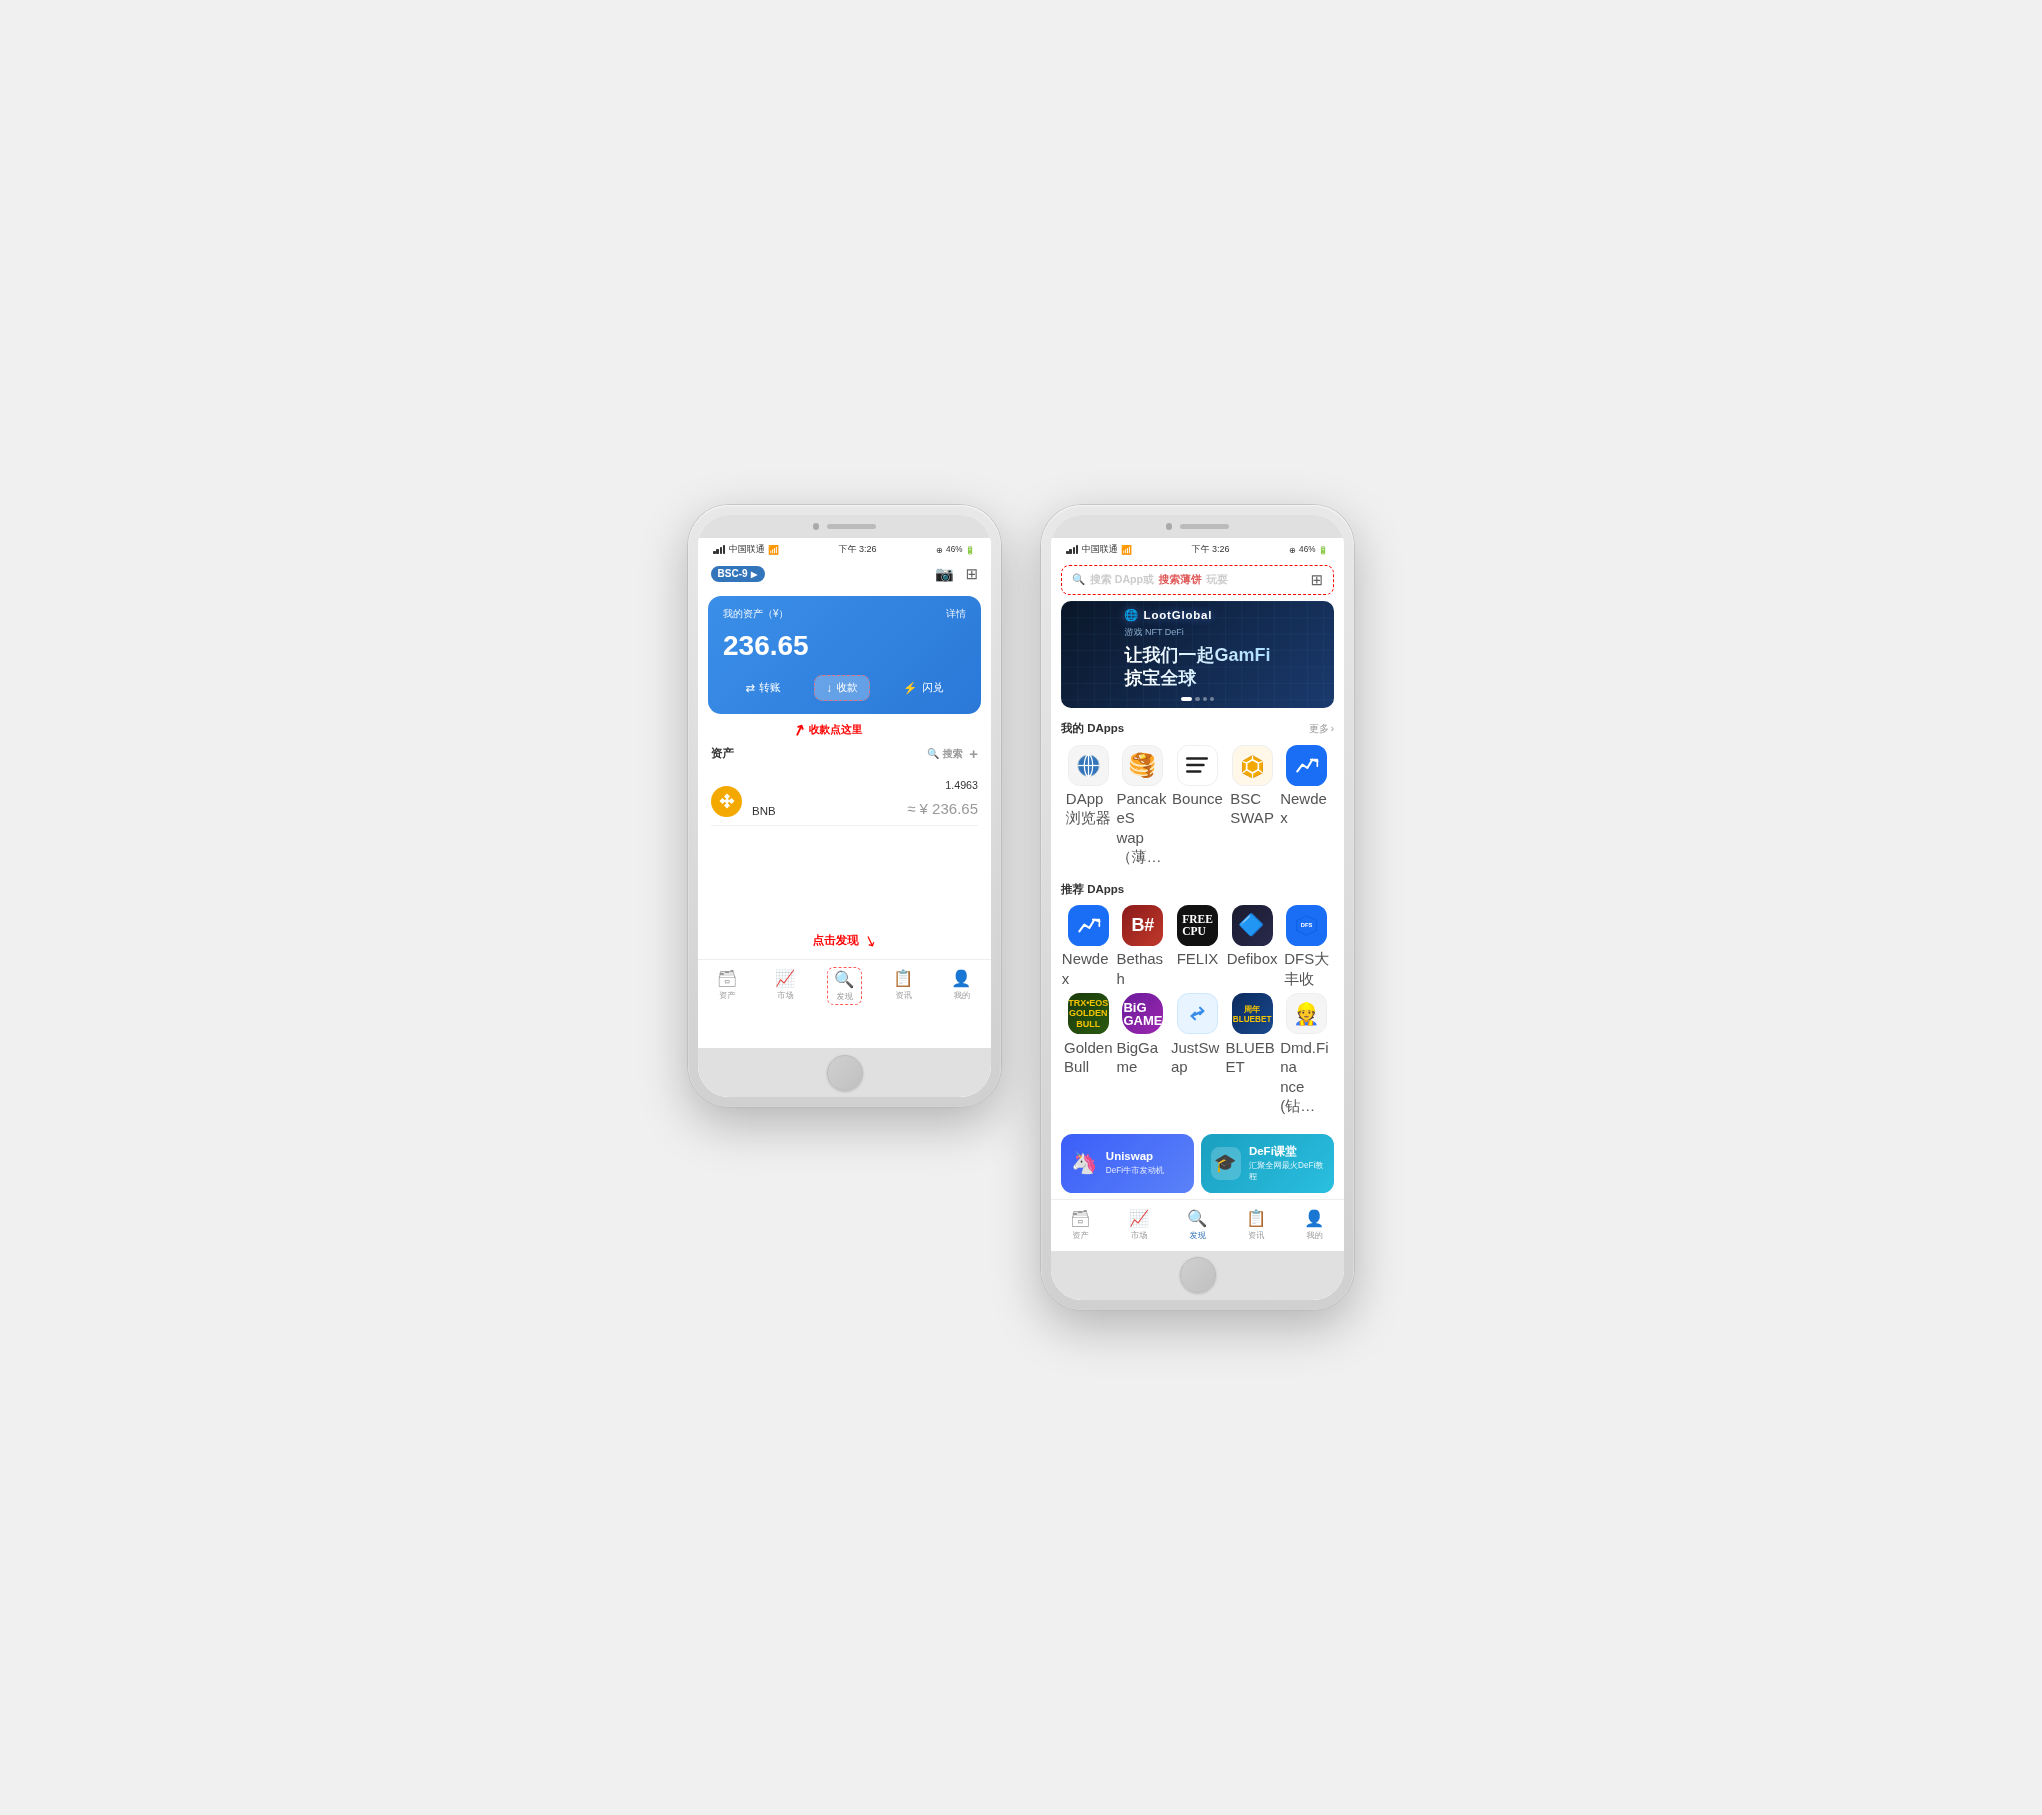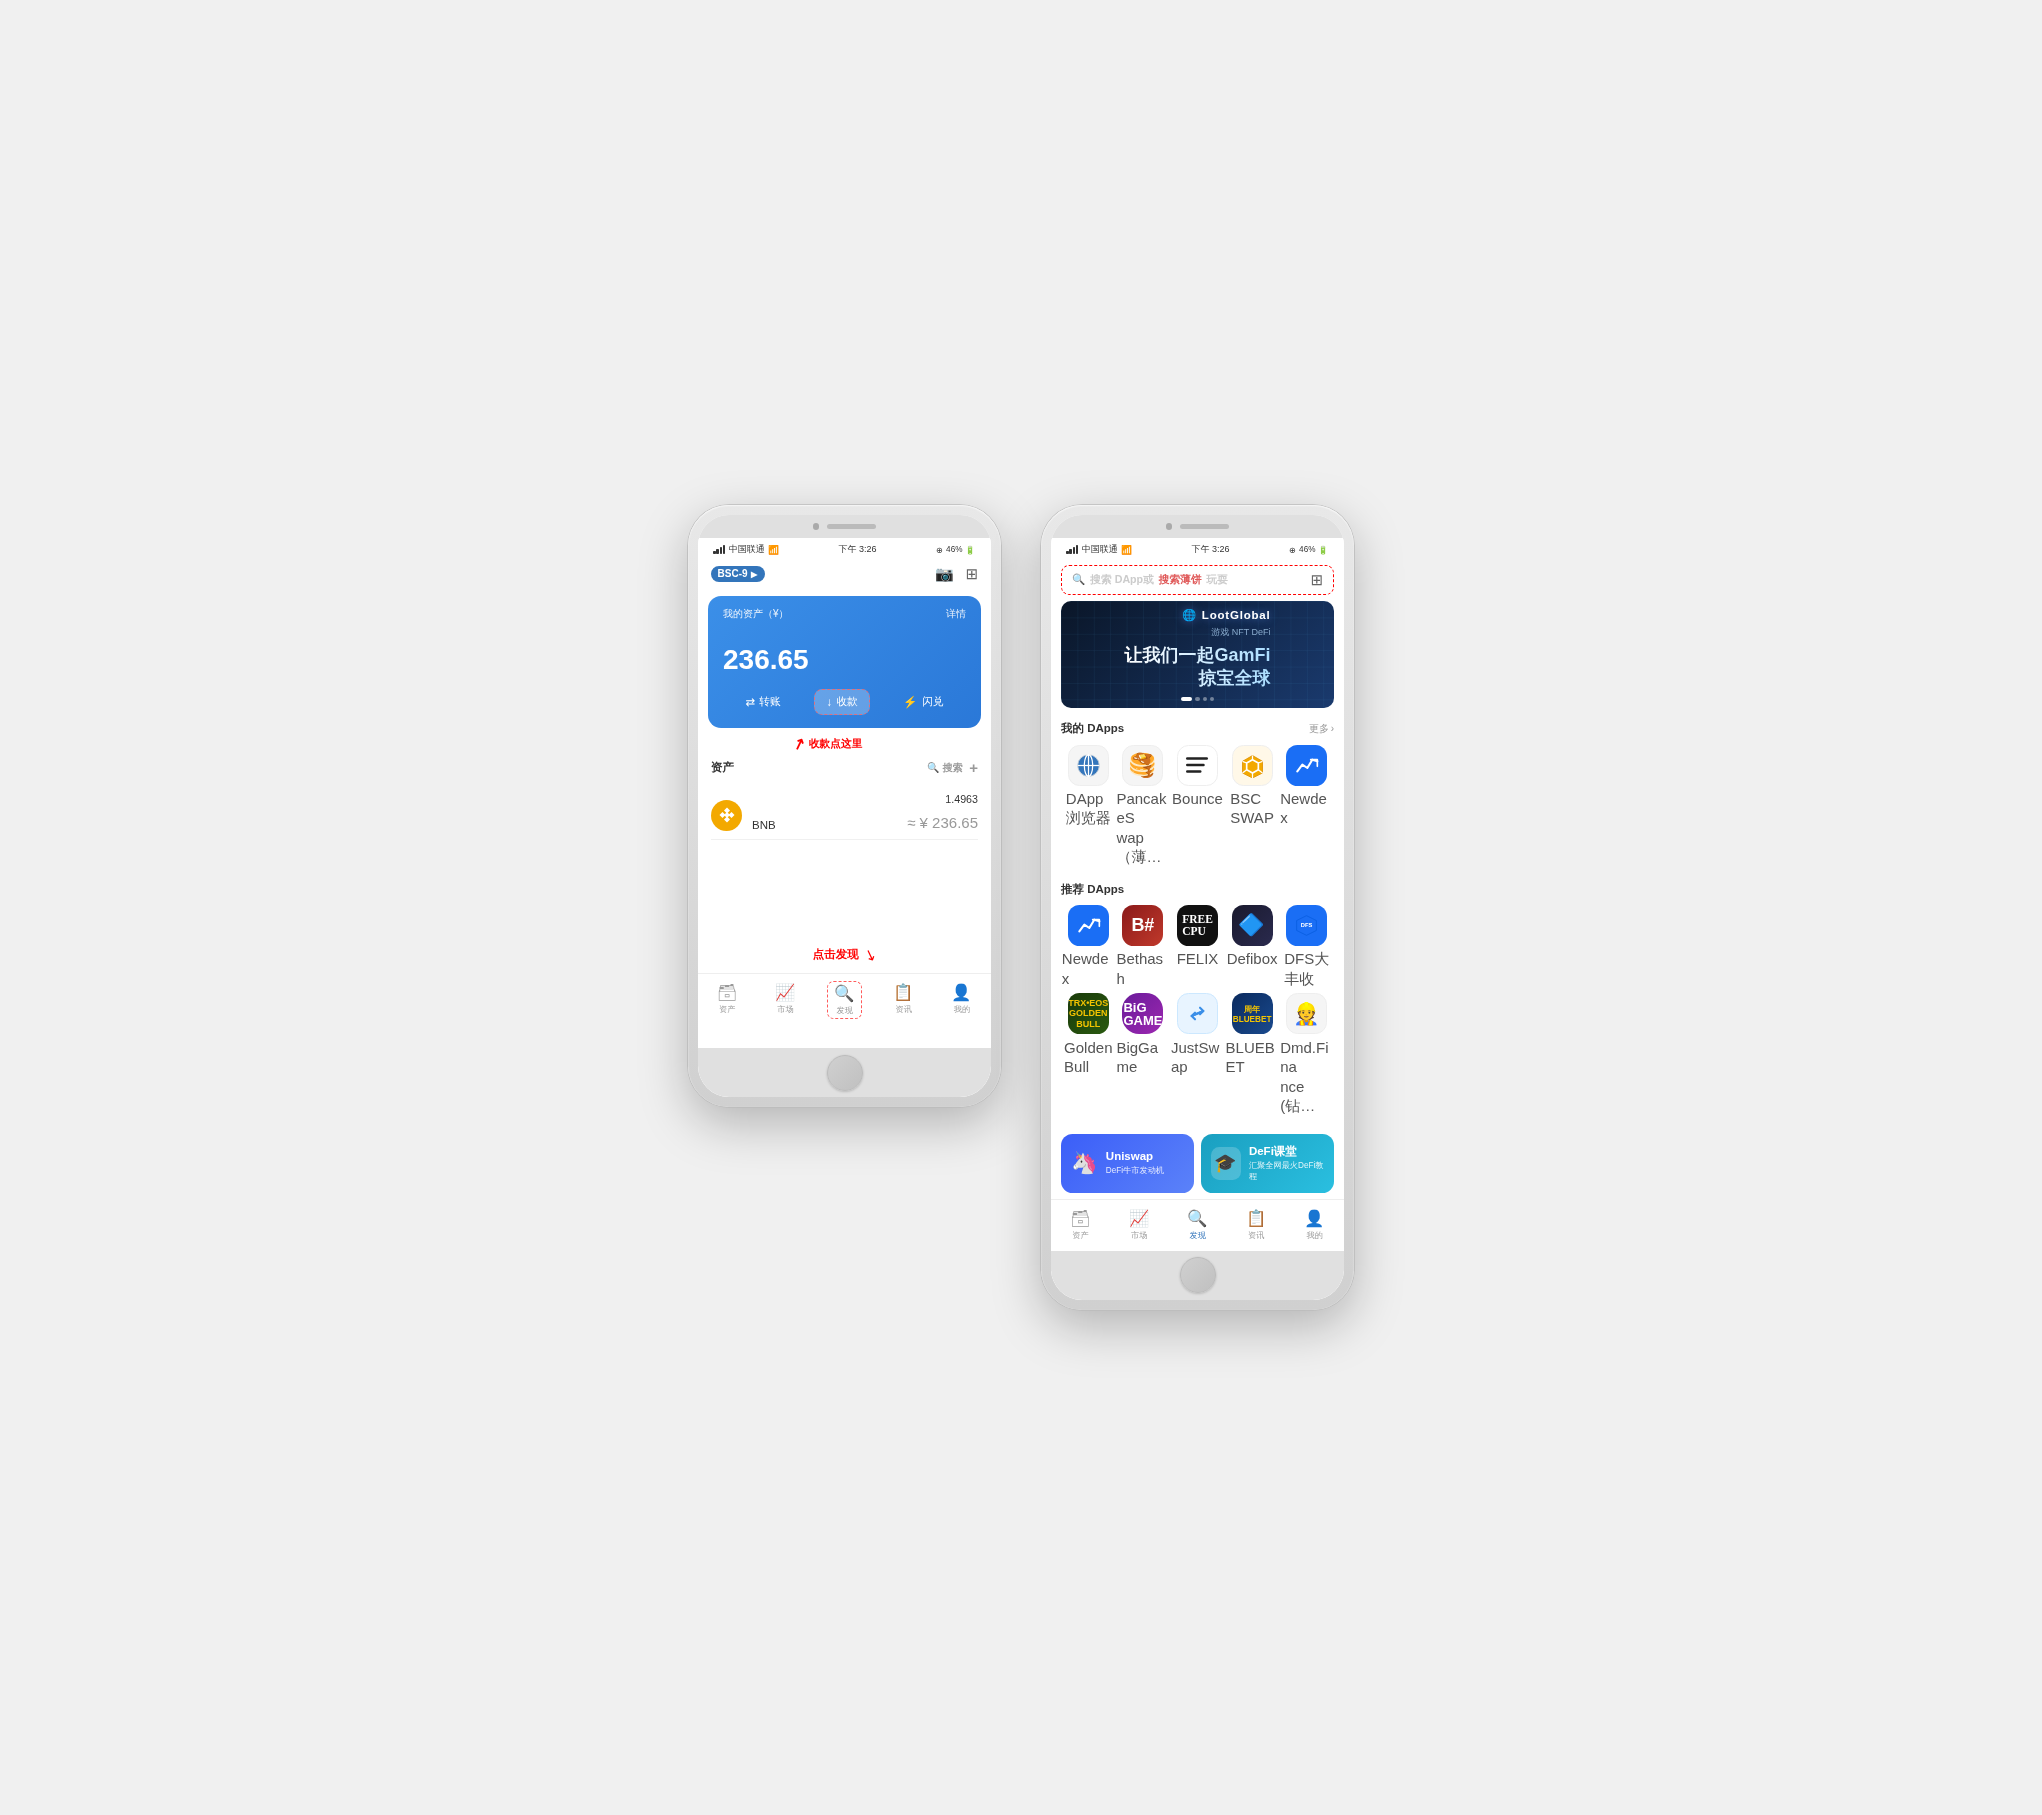--- a/index.html
+++ b/index.html
@@ -127,21 +127,21 @@
       background: linear-gradient(135deg, #3b8fe8, #2a78d8);
       border-radius: 13px;
       padding: 11.5px 15px 13px;
       color: #fff;
     }
     .asset-card-top {
       display: flex;
       justify-content: space-between;
       align-items: center;
       font-size: 10px;
-      margin-bottom: 23px;
+      margin-bottom: 9px;
       opacity: 0.9;
     }
     .asset-amount {
       font-size: 28px;
       font-weight: 700;
       margin-bottom: 13px;
     }
     .asset-actions {
       display: flex;
       justify-content: space-around;
@@ -268,21 +268,21 @@
       border-radius: 10px;
       overflow: hidden;
       background: linear-gradient(135deg, #0a1628, #1a3a6e);
       height: 107px;
       display: flex;
       align-items: center;
       justify-content: center;
       position: relative;
     }
     .banner-content {
-      text-align: right;
+      text-align: left;
       color: #fff;
       z-index: 2;
     }
     .banner-logo {
       font-size: 11.5px;
       font-weight: 700;
       color: #fff;
       letter-spacing: 0.8px;
       margin-bottom: 3.3px;
       text-shadow: 0 0 8.2px rgba(100,150,255,0.6);

